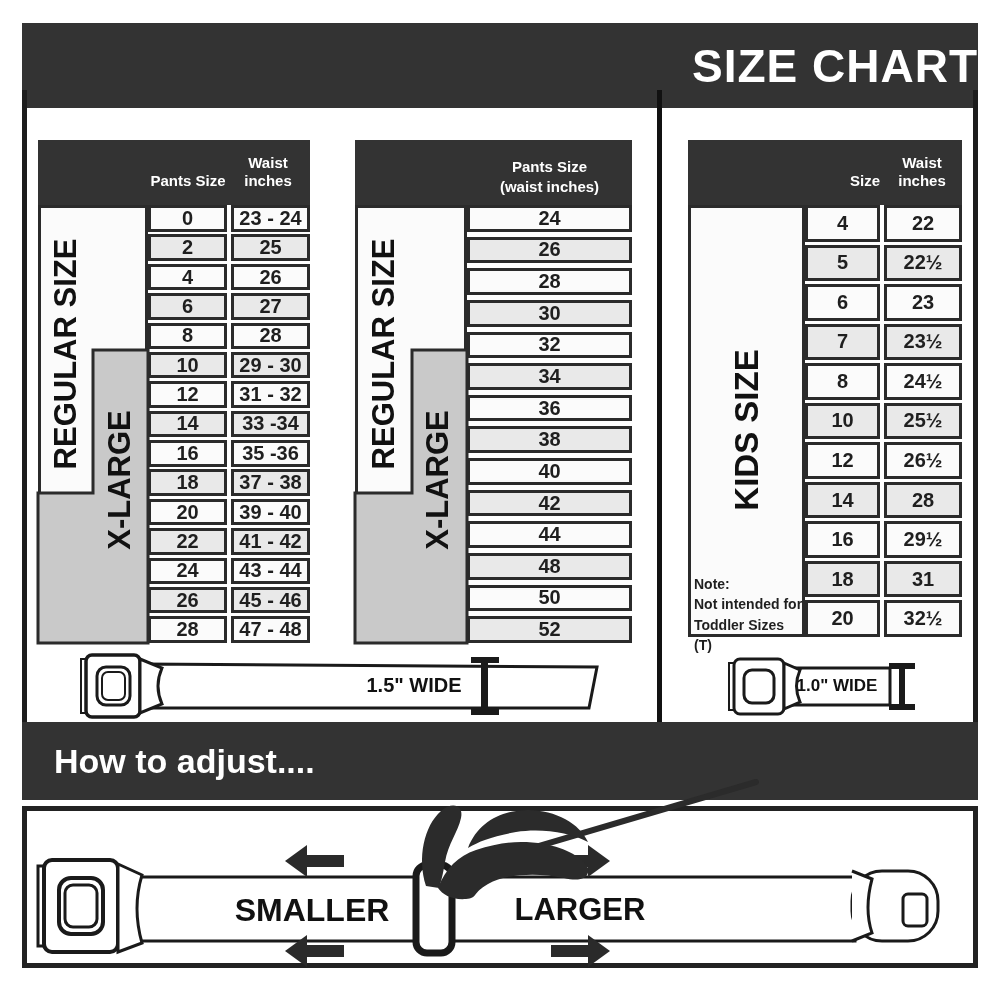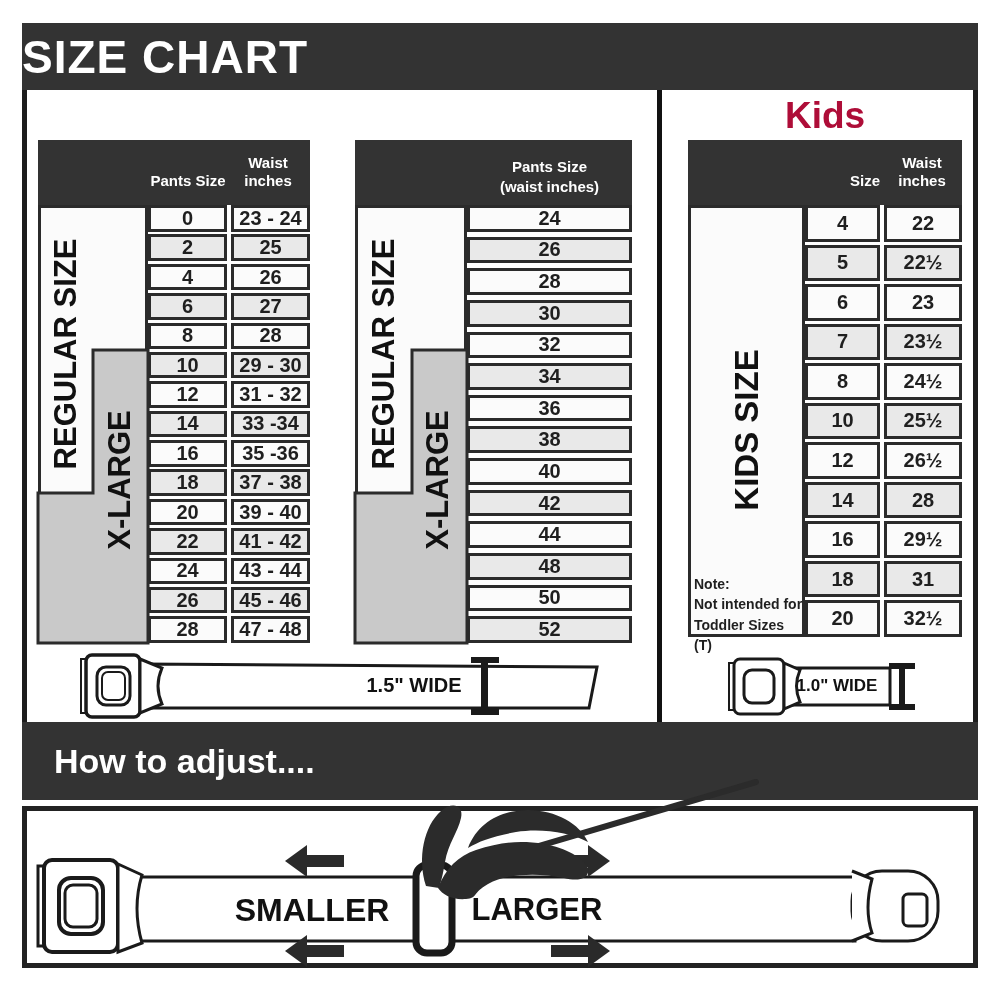--- a/index.html
+++ b/index.html
@@ -1,21 +1,21 @@
 <!DOCTYPE html>
 <html style="--dark: #333333; --red: #ae0d38; --gray: #c9c9c9; --row-light: #fbfbfb; --row-shaded: #e9e9e9;"><head>
 <meta charset="utf-8">
 <style>
   html,body{margin:0;padding:0;background:#fff;}
   .page{position:relative;width:1000px;height:1000px;background:#fff;overflow:hidden;
         font-family:"Liberation Sans", sans-serif;color:#1f1f1f;}
   .abs{position:absolute;}
   
-  .title-bar{left:22px;top:23px;width:956px;height:67px;background:var(--dark,#333);
-             display:flex;align-items:center;justify-content:flex-start;z-index:1;}
+  .title-bar{left:22px;top:23px;width:956px;height:85px;background:var(--dark,#333);
+             display:flex;align-items:center;justify-content:flex-end;z-index:1;}
   .title-bar span{color:#fff;font-size:46px;font-weight:bold;letter-spacing:1px;}
   
   .frame-left{left:22px;top:90px;width:5px;height:632px;background:#1d1d1d;z-index:1;}
   .frame-right{left:973px;top:90px;width:5px;height:632px;background:#1d1d1d;z-index:1;}
   .frame-divider{left:657px;top:90px;width:5px;height:632px;background:#111;z-index:1;}
   
   .section-heading{top:94px;height:44px;display:flex;align-items:center;justify-content:center;
                    color:var(--red,#ae0d38);font-size:37px;font-weight:bold;z-index:10;}
   .women-heading{left:38px;width:272px;}
   .men-heading{left:355px;width:277px;}
@@ -59,37 +59,36 @@
   .belt-text{z-index:10;font-weight:bold;text-align:center;color:#111;}
   .adult-belt-text{left:344px;top:674px;width:140px;font-size:20px;}
   .kids-belt-text{left:777px;top:676px;width:120px;font-size:17px;}
   
   .adjust-bar{left:22px;top:722px;width:956px;height:78px;background:var(--dark,#333);
               display:flex;align-items:center;z-index:1;}
   .adjust-bar span{color:#fff;font-size:34px;font-weight:bold;padding-left:32px;}
   .adjust-box{left:22px;top:806px;width:956px;height:162px;border:5px solid #222;
               background:#fff;box-sizing:border-box;z-index:1;}
   .smaller-text{left:232px;top:892px;width:160px;font-size:32px;}
-  .larger-text{left:457px;top:892px;width:160px;font-size:31px;}
+  .larger-text{left:457px;top:892px;width:160px;font-size:31px;padding-left:43px;}
   svg.illus{left:0;top:0;z-index:5;pointer-events:none;}
 </style>
 </head>
 <body>
 
 <div class="page">
 
   <div class="abs title-bar">
     <span>SIZE CHART</span>
   </div>
 
   <div class="abs frame-left"></div>
   <div class="abs frame-right"></div>
   <div class="abs frame-divider"></div>
 
-  <div class="abs section-heading kids-heading">Kids</div>
 
   <div class="abs thead women-thead">
     <span class="th" style="left:110px;width:80px;">Pants Size</span>
     <span class="th" style="left:190px;width:80px;">Waist inches</span>
   </div>
   <div class="abs regular-box women-regular-box"></div>
   <div class="abs rows women-rows">
 
       <div class="row">
         <div class="cell">0</div>

